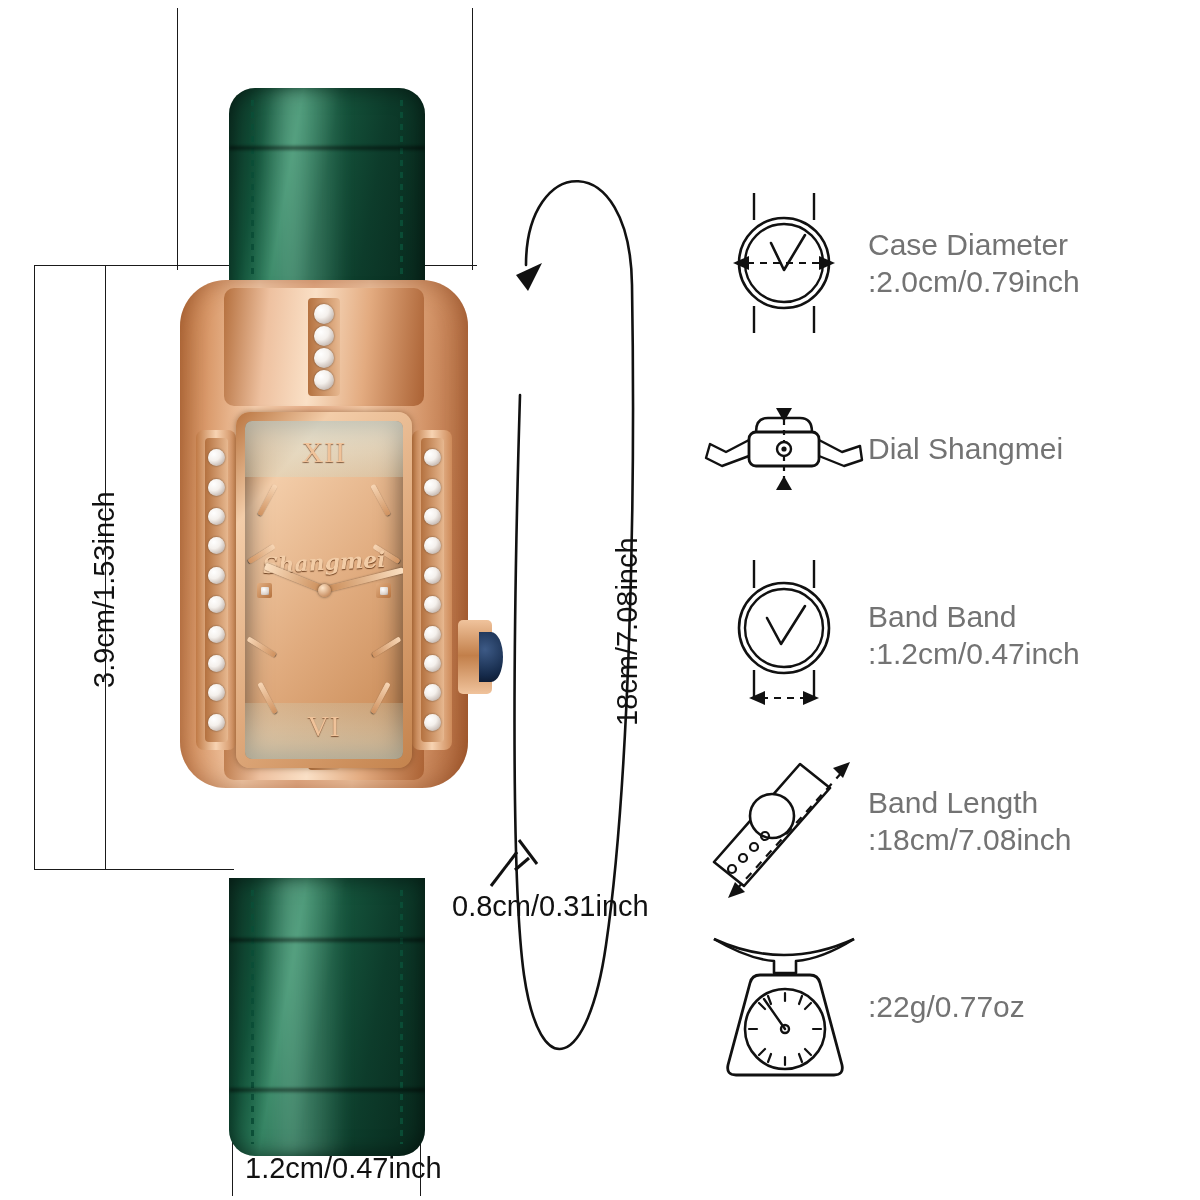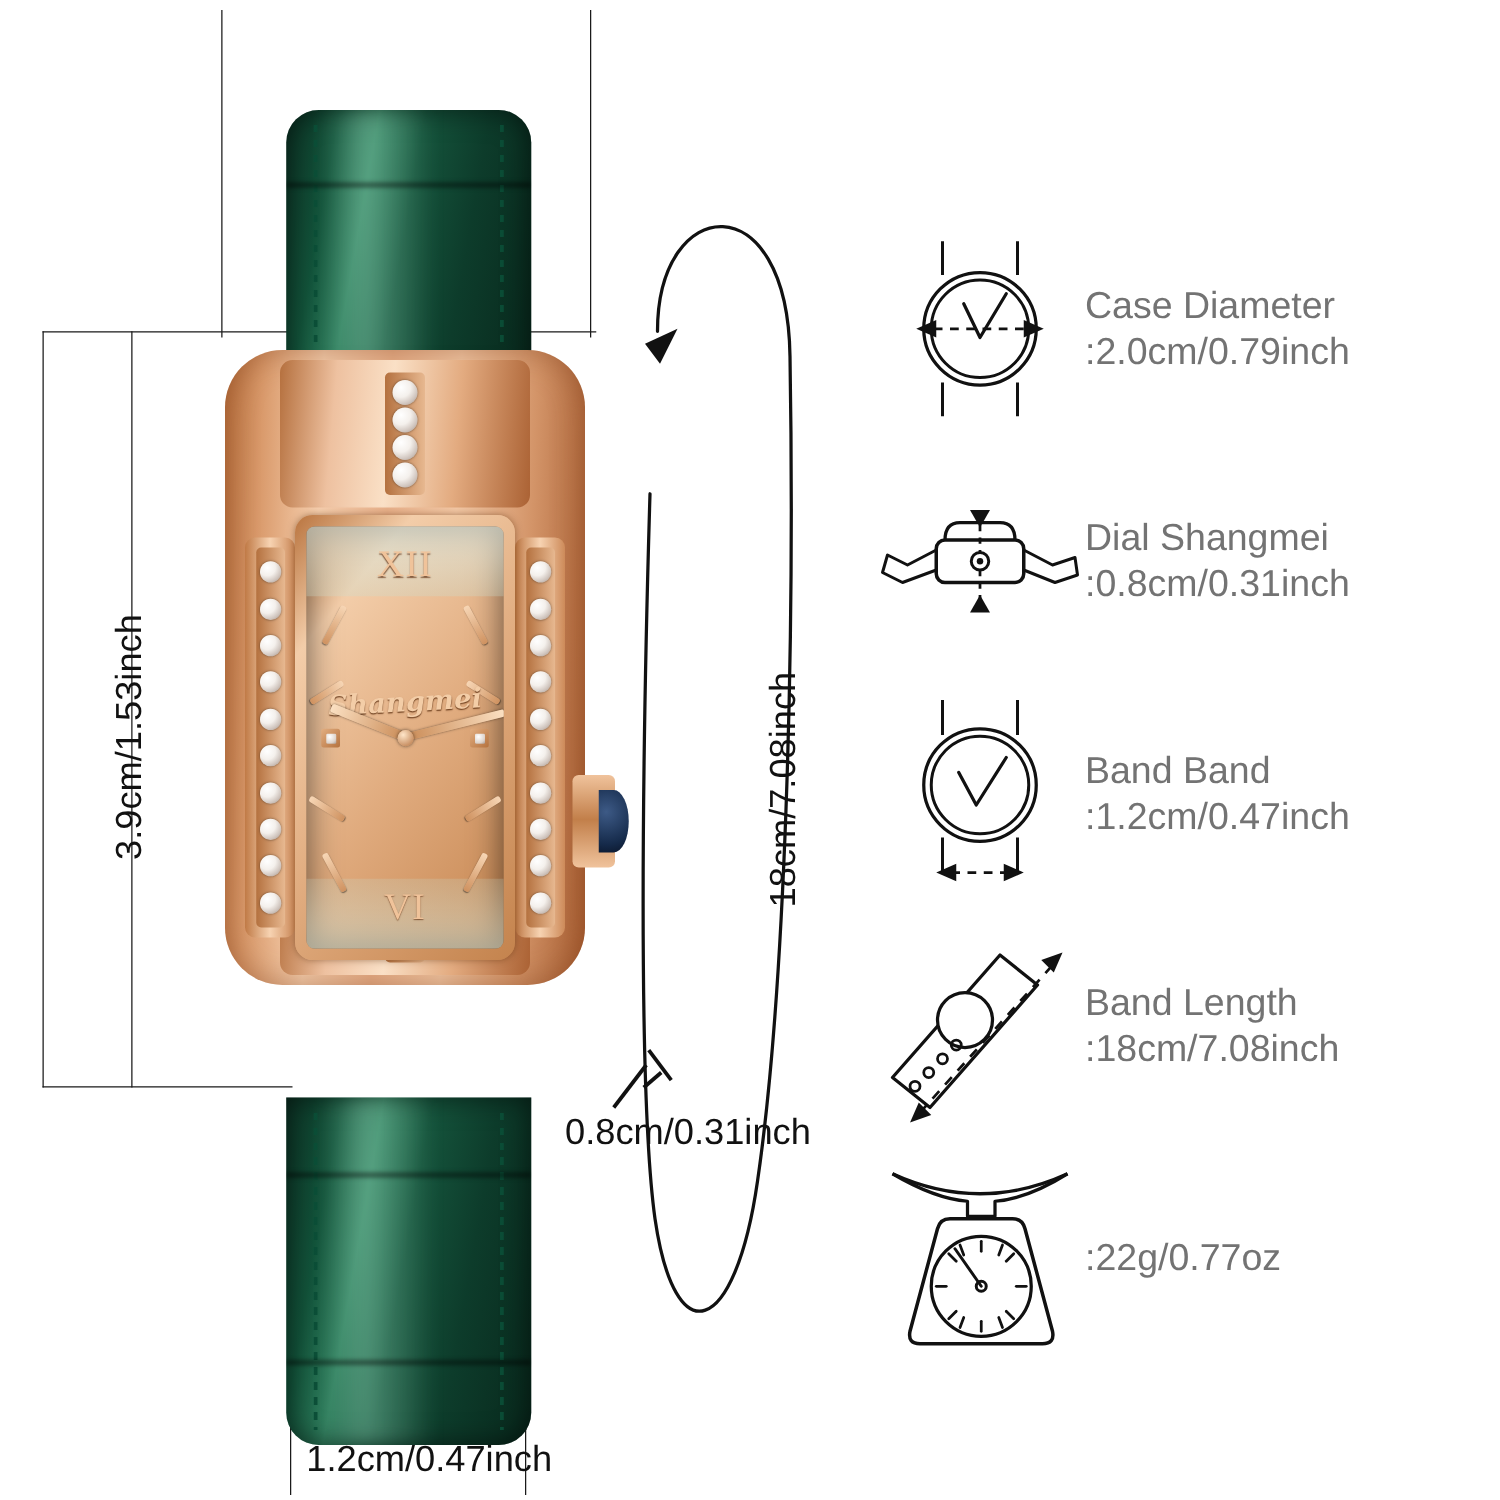--- a/index.html
+++ b/index.html
@@ -411,21 +411,20 @@
           <circle cx="80" cy="55" r="7" fill="none" stroke="#111" stroke-width="2.4"></circle>
           <circle cx="80" cy="55" r="2.6" fill="#111"></circle>
           <line x1="80" y1="16" x2="80" y2="48" stroke="#111" stroke-width="2.2" stroke-dasharray="5 5"></line>
           <line x1="80" y1="62" x2="80" y2="94" stroke="#111" stroke-width="2.2" stroke-dasharray="5 5"></line>
           <polygon points="80,28 72,14 88,14" fill="#111"></polygon>
           <polygon points="80,82 72,96 88,96" fill="#111"></polygon>
         </svg>
       </div>
       <div class="spec-text">
         <span class="ttl">Dial Shangmei</span>
-        <span class="val">:0.8cm/0.31inch</span>
       </div>
     </div>
 
     <div class="spec-row">
       <div class="spec-icon">
         <svg width="150" height="155" viewBox="0 0 150 155">
           <line x1="45" y1="2" x2="45" y2="30" stroke="#111" stroke-width="2.4"></line>
           <line x1="105" y1="2" x2="105" y2="30" stroke="#111" stroke-width="2.4"></line>
           <line x1="45" y1="112" x2="45" y2="140" stroke="#111" stroke-width="2.4"></line>
           <line x1="105" y1="112" x2="105" y2="140" stroke="#111" stroke-width="2.4"></line>

